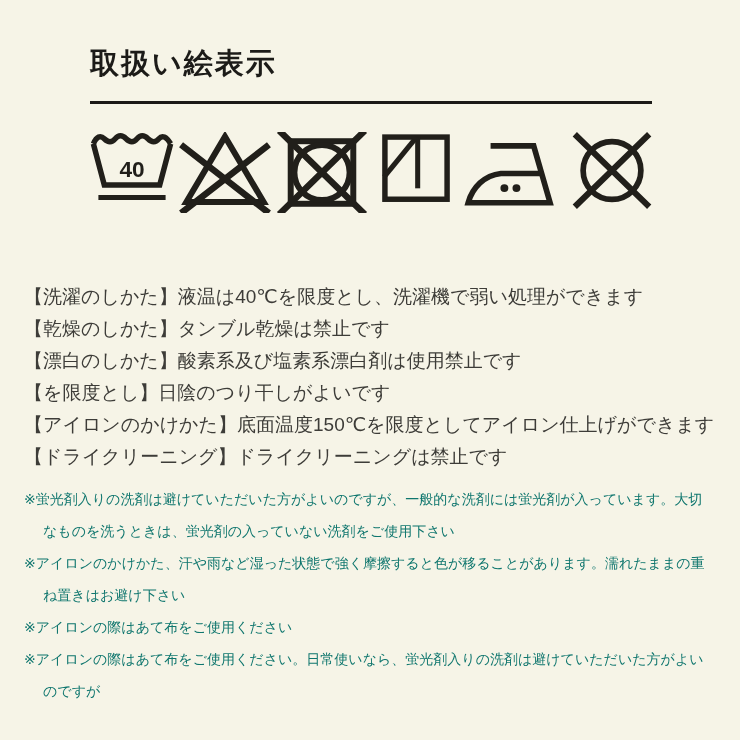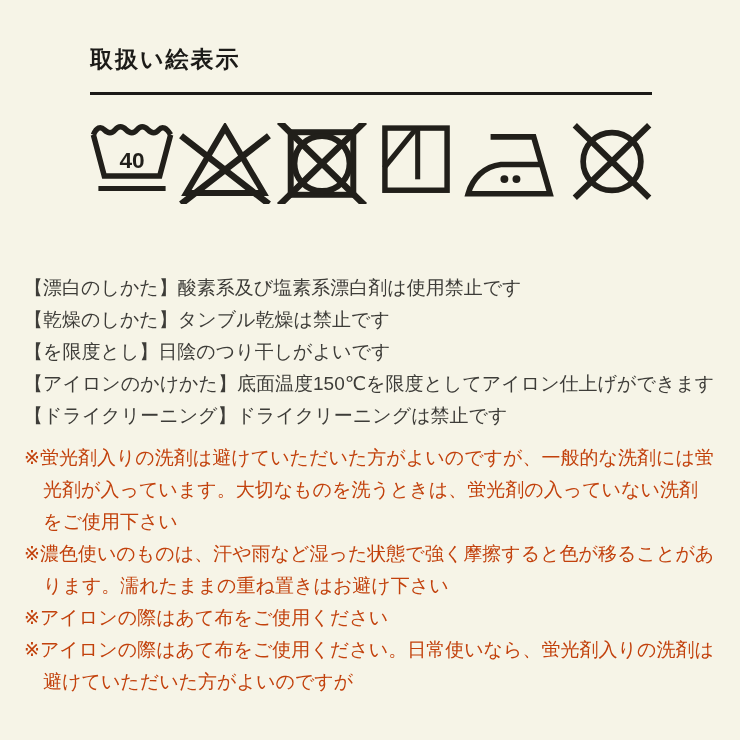--- a/index.html
+++ b/index.html
@@ -12,21 +12,21 @@
   .page { box-sizing:border-box; width:740px; height:740px; padding:0 24px; }
 
   .header-block {
     margin:44px 0 0 66px;
     width:562px;
     border-bottom:3px solid #1b1a17;
     padding-bottom:17px;
   }
   .page-title {
     margin:0;
-    font-size:23px;
+    font-size:29px;
     font-weight:bold;
     color:#1c1b18;
     letter-spacing:2px;
   }
 
   .symbols-row {
     margin:28px 0 0 66px;
     width:566px;
     display:flex;
     justify-content:space-between;
@@ -48,23 +48,23 @@
   .care-list p {
     margin:0;
     font-size:19px;
     line-height:32px;
     color:#3d3c38;
   }
 
   .notes { margin-top:10px; }
   .notes p {
     margin:0;
-    font-size:19px;
+    font-size:14px;
     line-height:32px;
-    color:#c2410c;
+    color:#0f766e;
     padding-left:19px;
     text-indent:-19px;
   }
 </style>
 </head>
 <body>
 
 <div class="page">
 
   <div class="header-block">
@@ -104,27 +104,28 @@
     </svg>
 
     <svg viewBox="0 0 100 88" width="88" height="77" aria-hidden="true">
       <circle class="s" cx="50" cy="44" r="33"></circle>
       <path class="cross" d="M 10,5 L 90,83 M 90,5 L 10,83"></path>
     </svg>
 
   </div>
 
   <div class="care-list">
+    <p>【洗濯のしかた】液温は40℃を限度とし、洗濯機で弱い処理ができます</p>
+    <p>【乾燥のしかた】タンブル乾燥は禁止です</p>
     <p>【漂白のしかた】酸素系及び塩素系漂白剤は使用禁止です</p>
-    <p>【乾燥のしかた】タンブル乾燥は禁止です</p>
     <p>【を限度とし】日陰のつり干しがよいです</p>
     <p>【アイロンのかけかた】底面温度150℃を限度としてアイロン仕上げができます</p>
     <p>【ドライクリーニング】ドライクリーニングは禁止です</p>
   </div>
 
   <div class="notes">
     <p>※蛍光剤入りの洗剤は避けていただいた方がよいのですが、一般的な洗剤には蛍光剤が入っています。大切なものを洗うときは、蛍光剤の入っていない洗剤をご使用下さい</p>
-    <p>※濃色使いのものは、汗や雨など湿った状態で強く摩擦すると色が移ることがあります。濡れたままの重ね置きはお避け下さい</p>
+    <p>※アイロンのかけかた、汗や雨など湿った状態で強く摩擦すると色が移ることがあります。濡れたままの重ね置きはお避け下さい</p>
     <p>※アイロンの際はあて布をご使用ください</p>
     <p>※アイロンの際はあて布をご使用ください。日常使いなら、蛍光剤入りの洗剤は避けていただいた方がよいのですが</p>
   </div>
 
 </div>
 
 </body></html>

